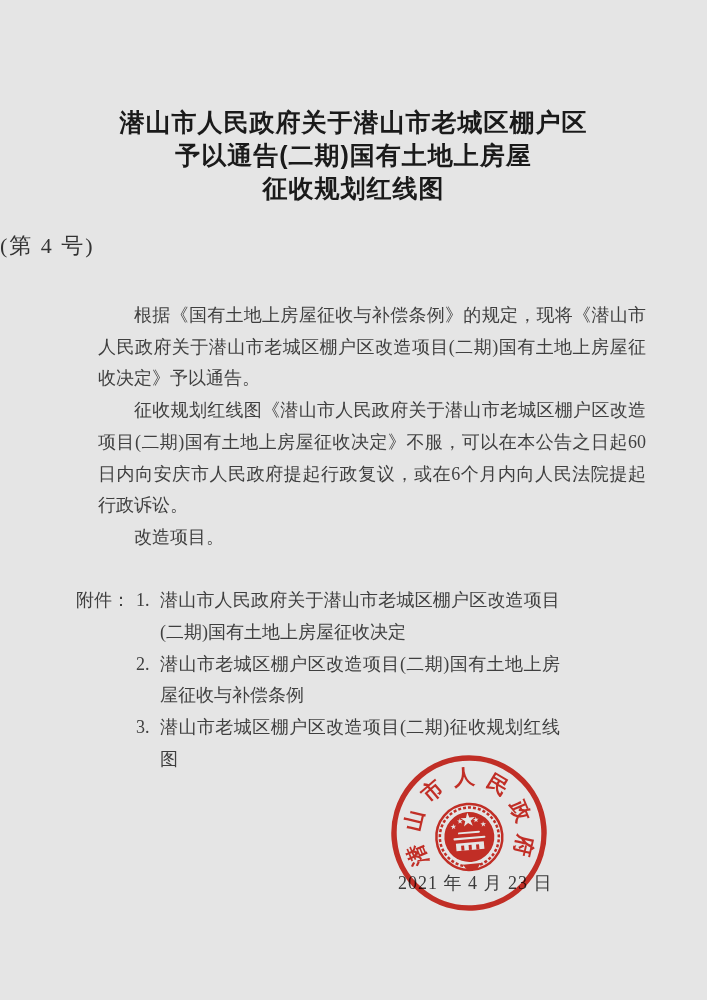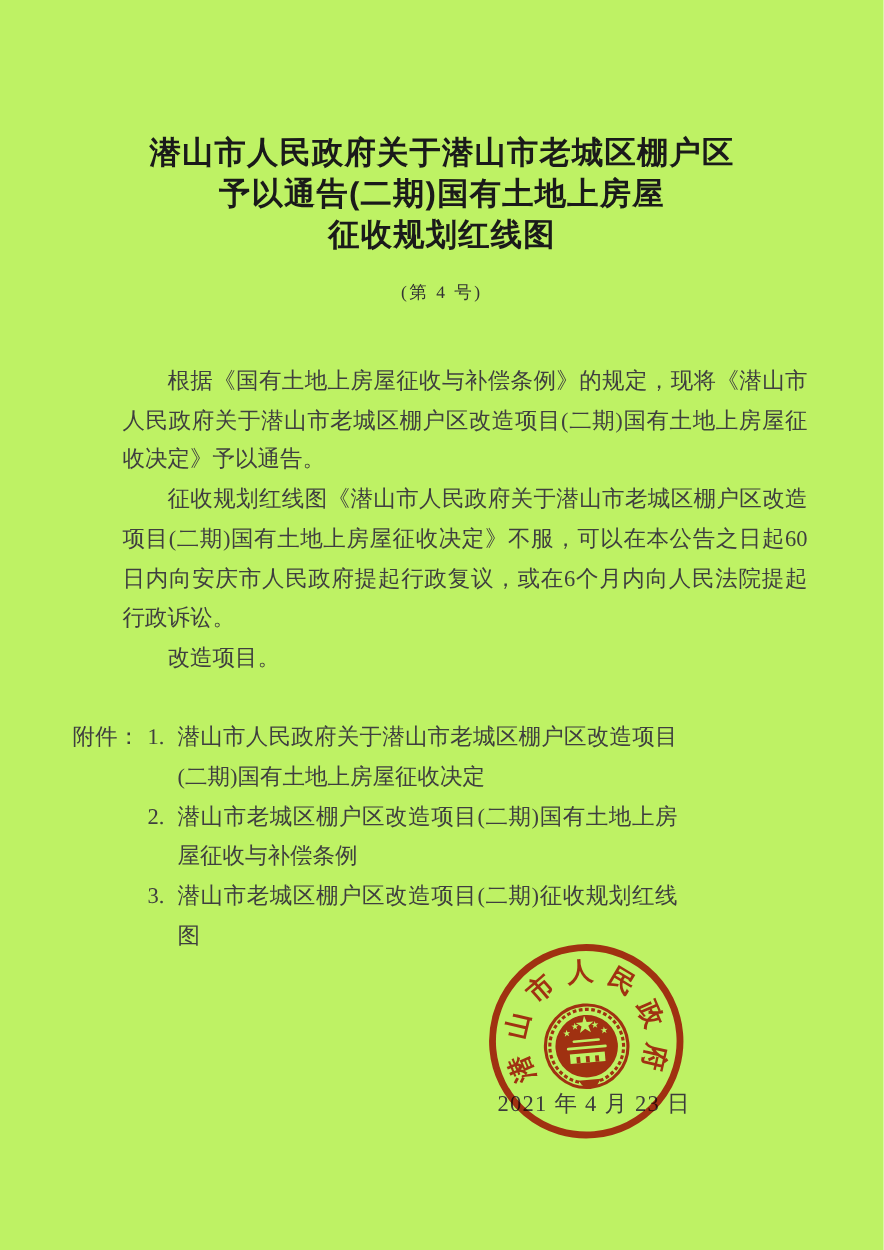--- a/index.html
+++ b/index.html
@@ -2,56 +2,55 @@
 <html><head>
 <meta charset="utf-8">
 <style>
   * { margin: 0; padding: 0; box-sizing: border-box; }
   html, body { background: #ffffff; }
   .page {
     position: relative;
     width: 707px;
     height: 1000px;
     margin: 0 auto;
-    background: #bef264;
+    background: #e5e5e5;
     overflow: hidden;
     font-family: "Liberation Serif", serif;
     color: #3f3f3f;
   }
   .title {
     padding-top: 106px;
     text-align: center;
     font-family: "Liberation Sans", sans-serif;
     font-weight: 700;
     font-size: 25px;
     line-height: 33px;
     color: #1a1a1a;
     letter-spacing: 1px;
   }
   .doc-number {
-    margin-top: 16px;
-    text-align: center;
-    font-size: 14px;
+    margin-top: 27px;
+    font-size: 22px;
     line-height: 28px;
     color: #333333;
     letter-spacing: 2px;
   }
   .body-text {
     padding-left: 98px;
     padding-right: 61px; 
     font-size: 18px;
     line-height: 31.7px;
     text-align: justify;
     color: #3f3f3f;
   }
   .body-text p { text-indent: 2em; }
   .body-text p.first { margin-top: 40px; }
   .attachments {
     margin-top: 31.7px;
-    margin-left: 58px;
+    margin-left: 76px;
     display: flex;
     font-size: 18px;
     line-height: 31.7px;
     color: #3f3f3f;
   }
   .att-label { width: 54px; flex: none; }
   .att-list { list-style: none; }
   .att-item { display: flex; }
   .att-num { width: 24px; flex: none; margin-left: 6px; }
   .att-text { width: 400px; text-align: justify; }

